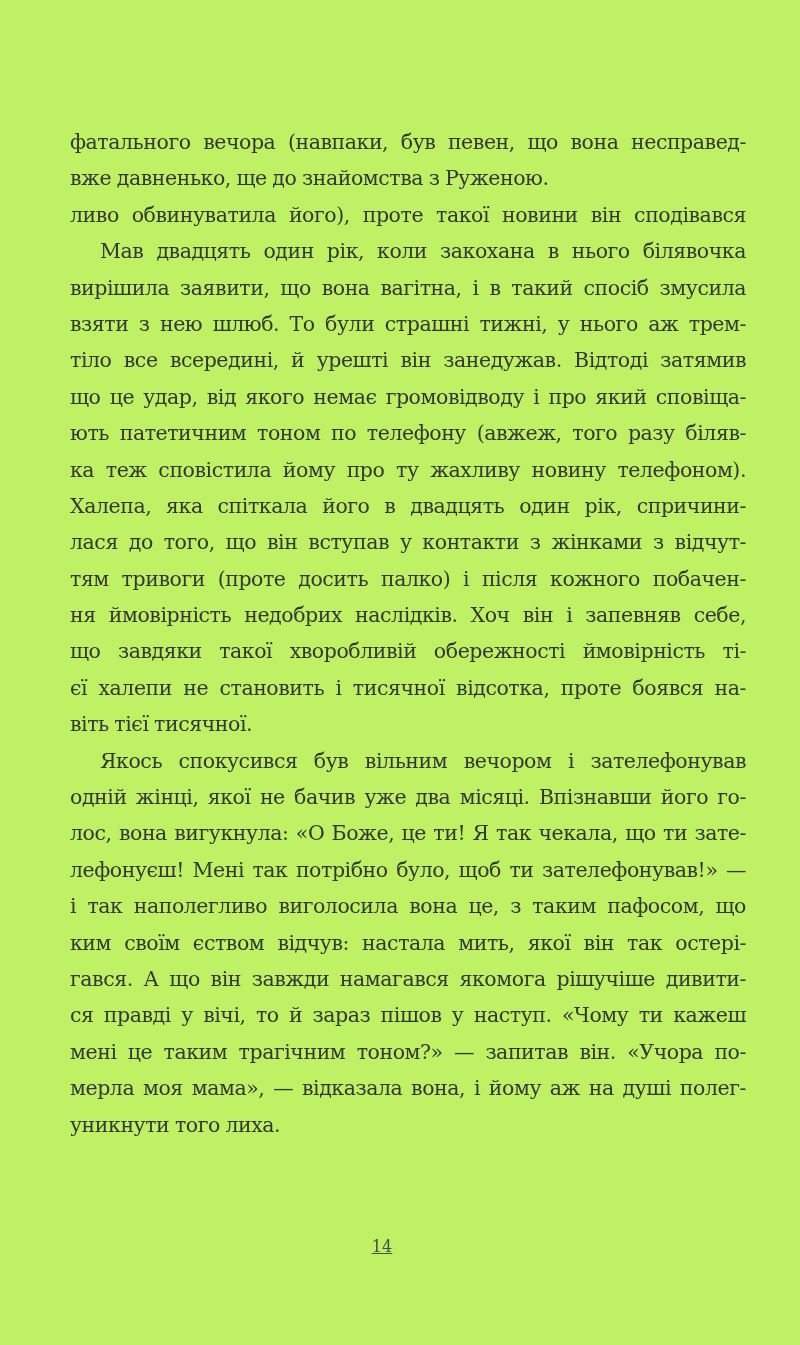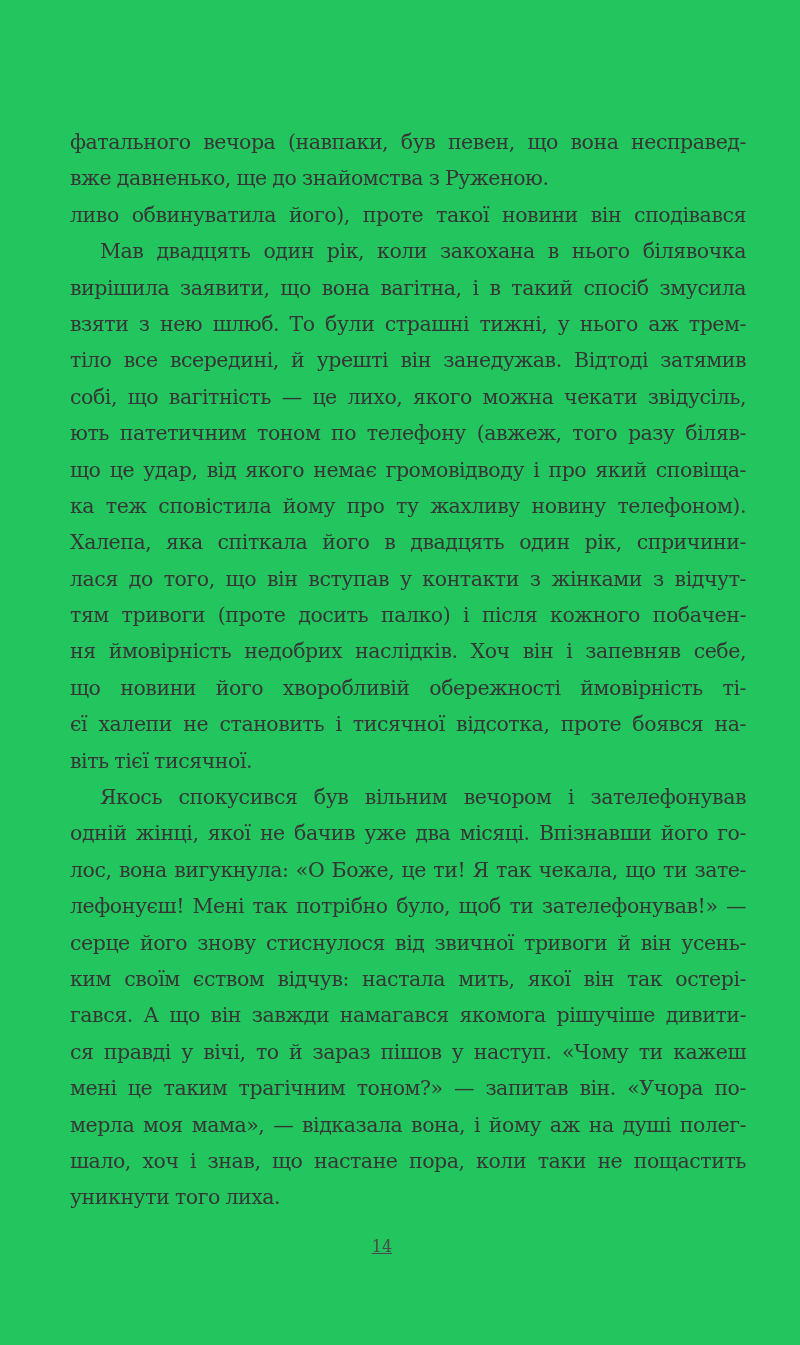--- a/index.html
+++ b/index.html
@@ -11,21 +11,21 @@
       width: 800px;
       height: 1345px;
       position: relative;
       overflow: hidden;
     }
     .page {
       position: absolute;
       left: 0; top: 0;
       width: 800px;
       height: 1345px;
-      background: #22c55e;
+      background: #bef264;
     }
     .text-block {
       position: absolute;
       left: 70px;
       top: 124px;
       width: 676px;
       font-family: "DejaVu Serif", "Liberation Serif", serif;
       font-size: 20.5px;
       line-height: 36.4px;
       color: #363636;
@@ -67,44 +67,42 @@
       <span class="line">фатального вечора (навпаки, був певен, що вона несправед-</span>
       <span class="line last">вже давненько, ще до знайомства з Руженою.</span>
       <span class="line">ливо обвинуватила його), проте такої новини він сподівався</span>
     </div>
 
     <div>
       <span class="line indent">Мав двадцять один рік, коли закохана в нього білявочка</span>
       <span class="line">вирішила заявити, що вона вагітна, і в такий спосіб змусила</span>
       <span class="line">взяти з нею шлюб. То були страшні тижні, у нього аж трем-</span>
       <span class="line">тіло все всередині, й урешті він занедужав. Відтоді затямив</span>
-      <span class="line">собі, що вагітність — це лихо, якого можна чекати звідусіль,</span>
+      <span class="line">що це удар, від якого немає громовідводу і про який сповіща-</span>
       <span class="line">ють патетичним тоном по телефону (авжеж, того разу біляв-</span>
-      <span class="line">що це удар, від якого немає громовідводу і про який сповіща-</span>
       <span class="line">ка теж сповістила йому про ту жахливу новину телефоном).</span>
       <span class="line">Халепа, яка спіткала його в двадцять один рік, спричини-</span>
       <span class="line">лася до того, що він вступав у контакти з жінками з відчут-</span>
       <span class="line">тям тривоги (проте досить палко) і після кожного побачен-</span>
       <span class="line">ня ймовірність недобрих наслідків. Хоч він і запевняв себе,</span>
-      <span class="line">що новини його хворобливій обережності ймовірність ті-</span>
+      <span class="line">що завдяки такої хворобливій обережності ймовірність ті-</span>
       <span class="line">єї халепи не становить і тисячної відсотка, проте боявся на-</span>
       <span class="line last">віть тієї тисячної.</span>
     </div>
 
     <div>
       <span class="line indent">Якось спокусився був вільним вечором і зателефонував</span>
       <span class="line">одній жінці, якої не бачив уже два місяці. Впізнавши його го-</span>
       <span class="line">лос, вона вигукнула: «О Боже, це ти! Я так чекала, що ти зате-</span>
       <span class="line">лефонуєш! Мені так потрібно було, щоб ти зателефонував!» —</span>
-      <span class="line">серце його знову стиснулося від звичної тривоги й він усень-</span>
+      <span class="line">і так наполегливо виголосила вона це, з таким пафосом, що</span>
       <span class="line">ким своїм єством відчув: настала мить, якої він так остері-</span>
       <span class="line">гався. А що він завжди намагався якомога рішучіше дивити-</span>
       <span class="line">ся правді у вічі, то й зараз пішов у наступ. «Чому ти кажеш</span>
       <span class="line">мені це таким трагічним тоном?» — запитав він. «Учора по-</span>
       <span class="line">мерла моя мама», — відказала вона, і йому аж на душі полег-</span>
-      <span class="line">шало, хоч і знав, що настане пора, коли таки не пощастить</span>
       <span class="line last">уникнути того лиха.</span>
     </div>
 
   </div>
 
   <div class="page-number">14</div>
 </div>
 
 </body></html>

